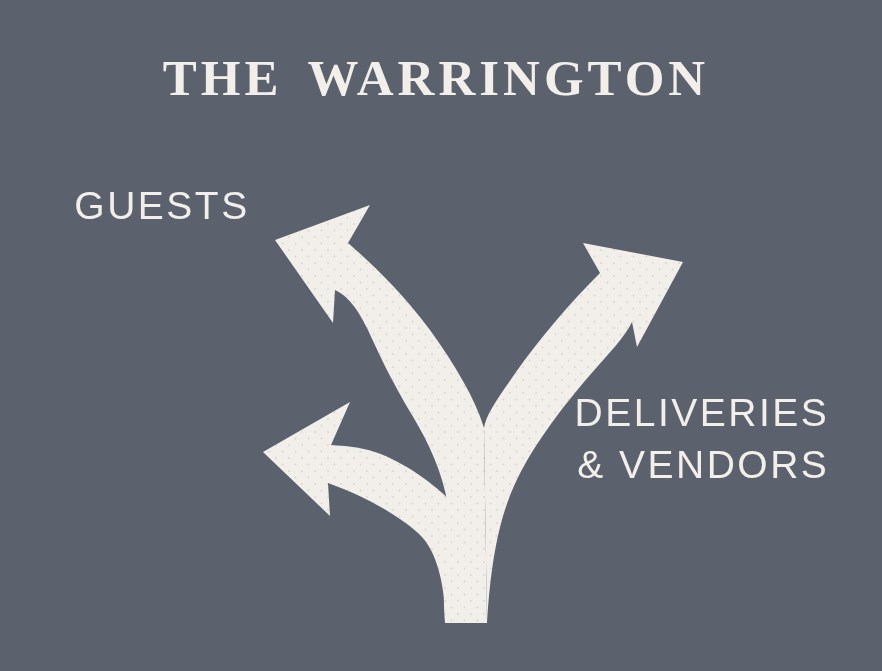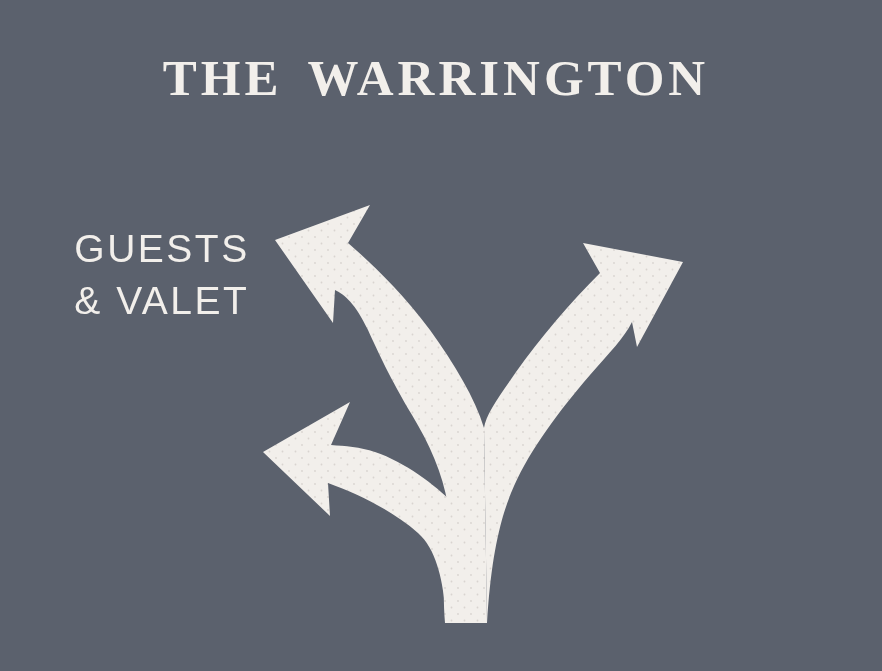--- a/index.html
+++ b/index.html
@@ -26,28 +26,27 @@
     font-weight:700;
     font-size:51px;
     line-height:1;
     letter-spacing:4px;
     word-spacing:9px;
     color:var(--ink,#f2efeb);
   }
   .dest-label{
     position:absolute;
     transform:translateX(-50%);
-    text-align:left;
+    text-align:right;
     white-space:nowrap;
     font-size:39px;
     line-height:52px;
     letter-spacing:2.5px;
     font-weight:400;
     color:var(--ink,#f2efeb);
-    margin-top:43px;
   }
   .dest-label span{display:block;}
   .label-guests   {left:162px;top:180px;}
   .label-resident {left:144px;top:418px;}
   .label-deliveries{left:702px;top:387px;}
 </style>
 </head>
 <body>
 
 <div class="stage">
@@ -97,20 +96,23 @@
              C 358,494 392,510 418,533
              C 436,549 442,578 445,605
              L 446,620
              Z"></path>
   </svg>
 
   <h1 class="page-title">THE WARRINGTON</h1>
 
   <div class="dest-label label-guests">
     <span>GUESTS</span>
-    <span>&amp; VALET</span>
   </div>
 
   <div class="dest-label label-resident">
   </div>
 
+  <div class="dest-label label-deliveries">
+    <span>DELIVERIES</span>
+    <span>&amp; VENDORS</span>
+  </div>
 
 </div>
 
 </body></html>

